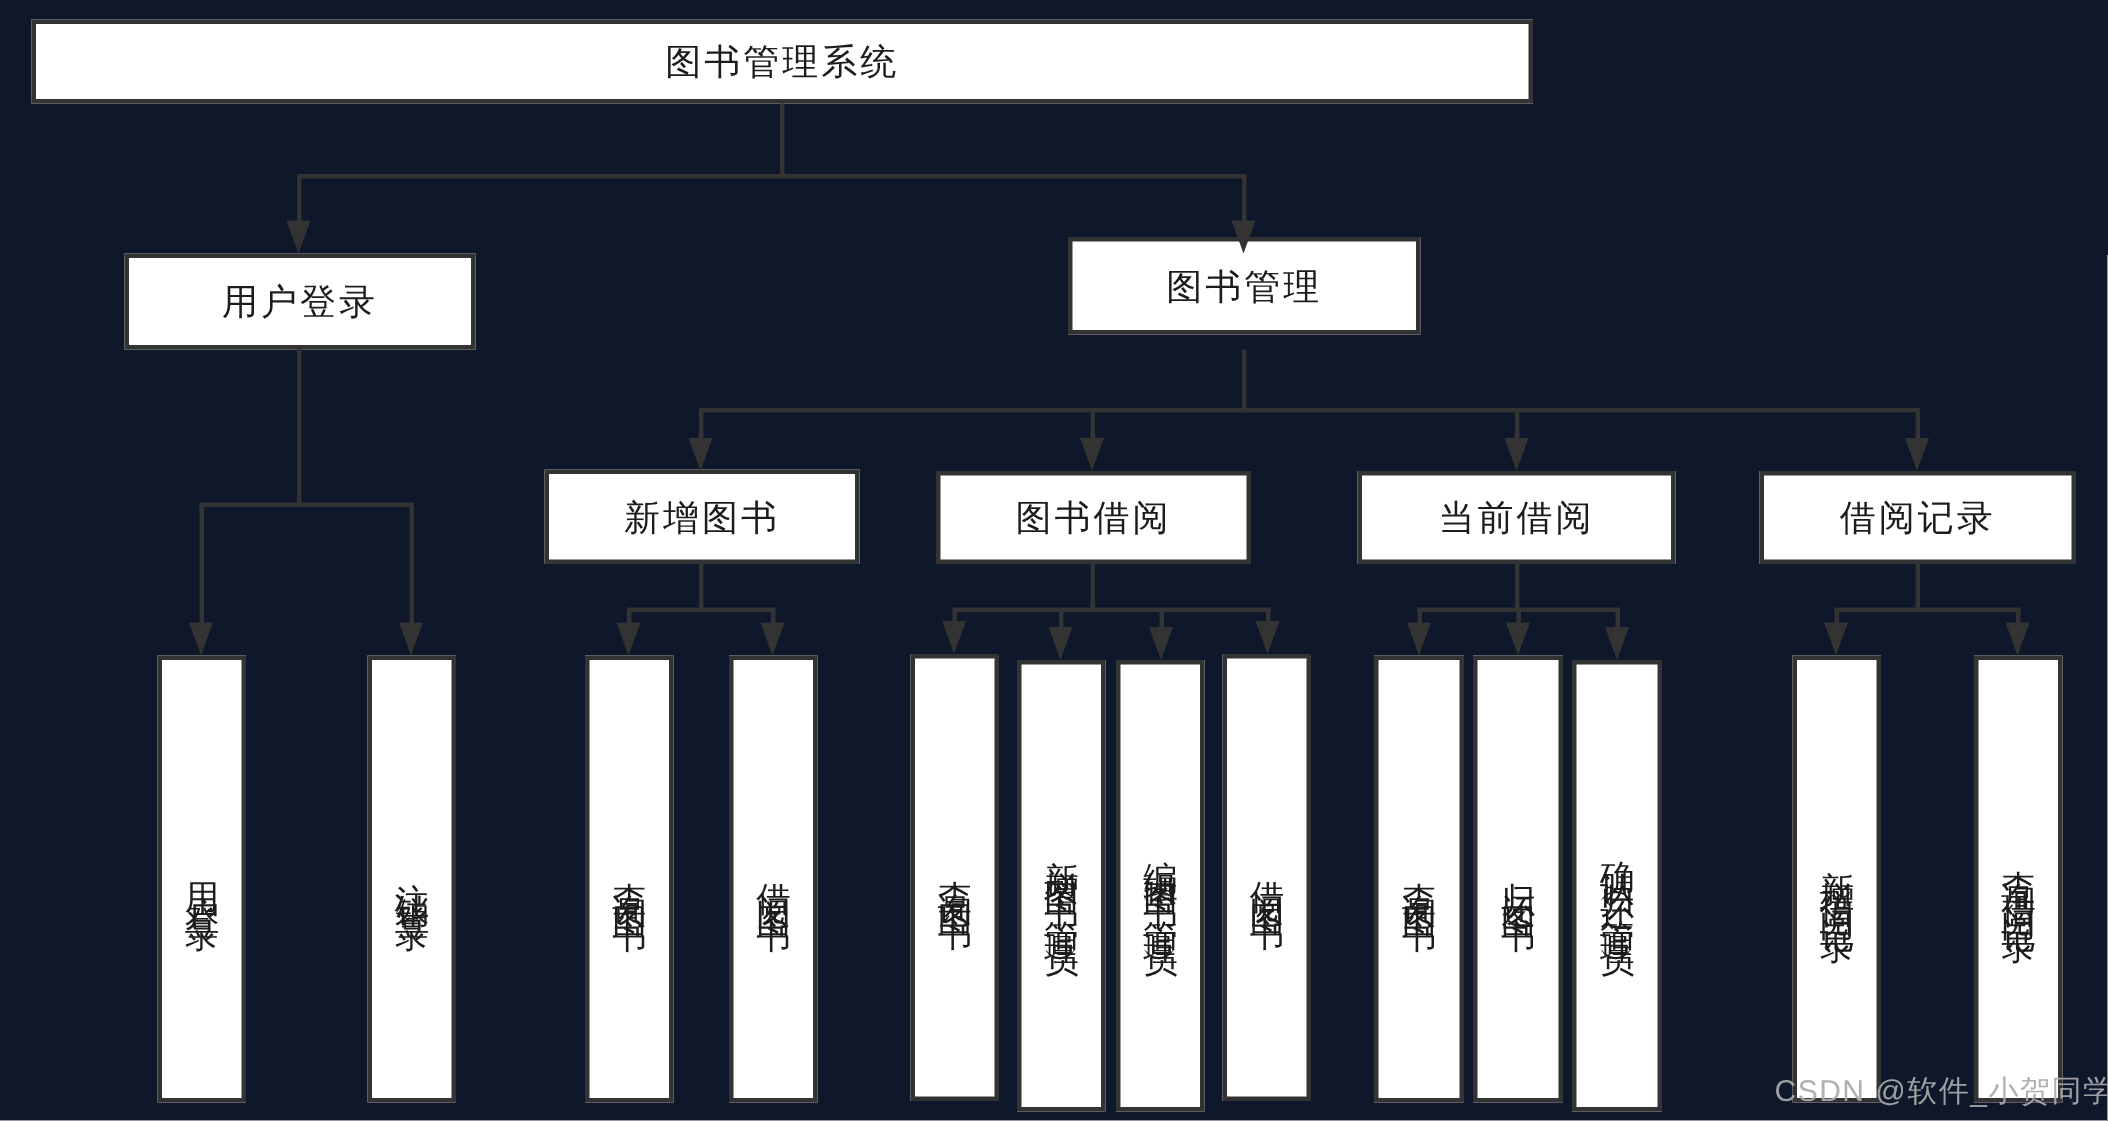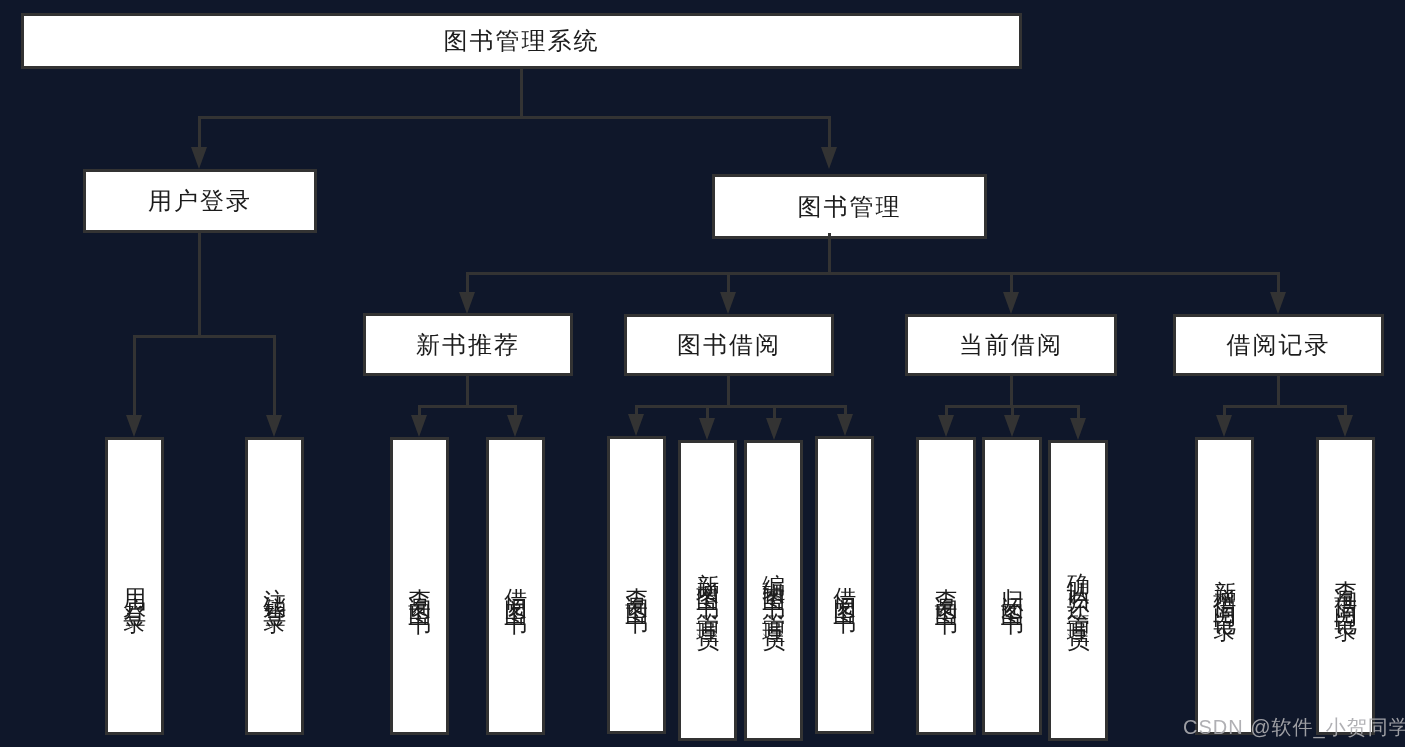--- a/index.html
+++ b/index.html
@@ -39,23 +39,23 @@
   }
 </style>
 </head>
 <body>
 
 <div class="canvas">
 
   <div class="hbox" style="left:21px;top:13px;width:1001px;height:56px;">图书管理系统</div>
 
   <div class="hbox" style="left:83px;top:169px;width:234px;height:64px;">用户登录</div>
-  <div class="hbox" style="left:712px;top:174px;width:275px;height:65px;">图书管理</div>
+  <div class="hbox" style="left:712px;top:158px;width:235px;height:65px;">图书管理</div>
 
-  <div class="hbox" style="left:363px;top:313px;width:210px;height:63px;">新书推荐</div>
+  <div class="hbox" style="left:363px;top:313px;width:210px;height:63px;">新增图书</div>
   <div class="hbox" style="left:905px;top:314px;width:212px;height:62px;">当前借阅</div>
   <div class="hbox" style="left:624px;top:314px;width:210px;height:62px;">图书借阅</div>
   <div class="hbox" style="left:1173px;top:314px;width:211px;height:62px;">借阅记录</div>
 
   <div class="leaf" style="left:105px;">
     <span class="vtext">用户登录</span>
   </div>
   <div class="leaf" style="left:245px;">
     <span class="vtext">注销登录</span>
   </div>

